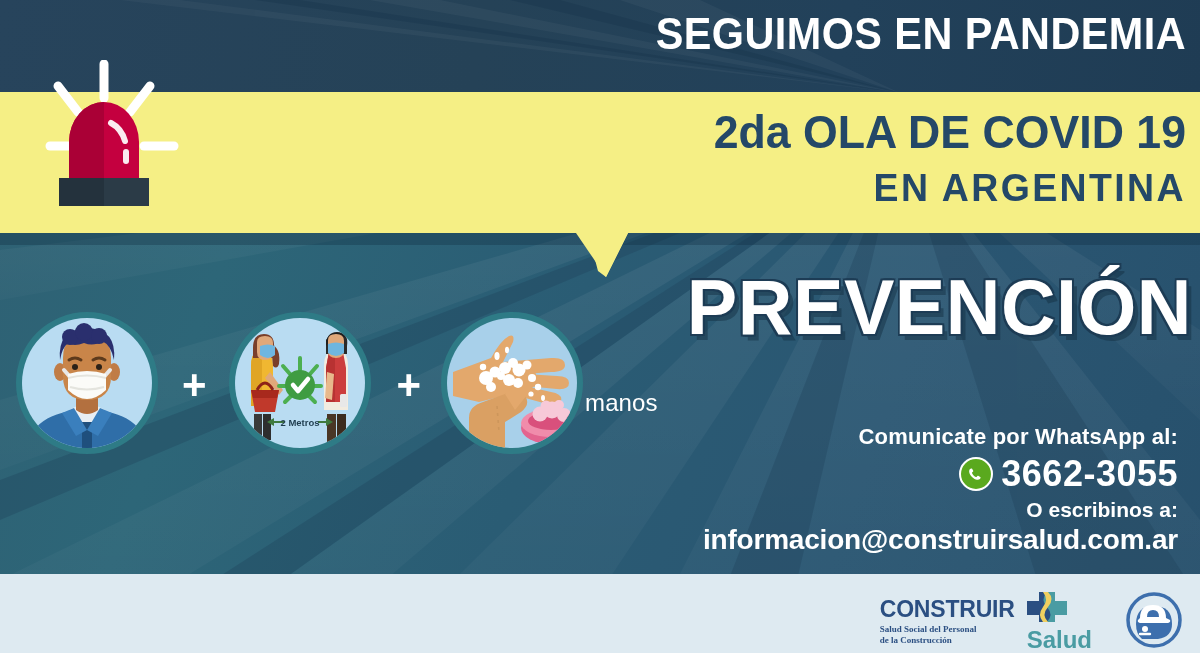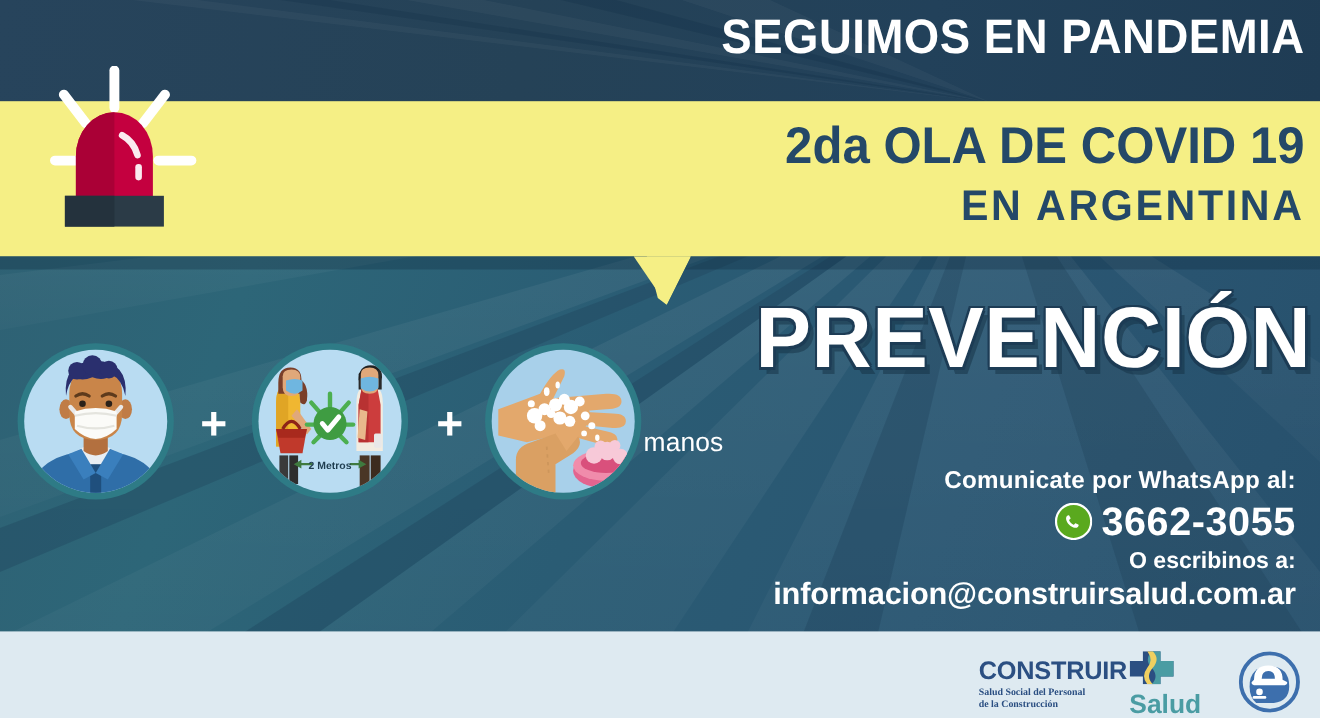--- a/index.html
+++ b/index.html
@@ -144,21 +144,21 @@
   .logo-cs{display:flex;align-items:center;gap:0px;}
   .cs-text{display:flex;flex-direction:column;align-items:flex-start;line-height:1;}
   .cs-construir{
     font-size:23px;font-weight:bold;color:#2b4f82;letter-spacing:-0.2px;
     font-family:"Liberation Sans","DejaVu Sans",sans-serif;
   }
   .cs-sub{
     font-size:9px;font-weight:bold;color:#2b4f82;line-height:1.22;margin-top:3px;
     font-family:"Liberation Serif","DejaVu Serif",serif;
   }
-  .cs-right{display:flex;flex-direction:column;align-items:flex-start;margin-left:2px;}
+  .cs-right{display:flex;flex-direction:column;align-items:flex-start;margin-left:12px;}
   .cs-salud{
     font-size:24px;font-weight:bold;color:#4a9ca3;line-height:1;margin-top:2px;
     font-family:"Liberation Sans","DejaVu Sans",sans-serif;
   }
   .logo-uocra{display:flex;align-items:center;gap:9px;}
   .uocra-text{display:flex;flex-direction:column;line-height:1;}
   .u-red{font-size:17px;font-weight:bold;color:#3d6fad;letter-spacing:-0.2px;}
   .u-uocra{font-size:27px;font-weight:bold;color:#3d6fad;letter-spacing:-0.5px;line-height:1;}
   .u-sub{font-size:7.5px;font-weight:bold;color:#3d6fad;line-height:1.3;margin-top:3px;}
 </style>

